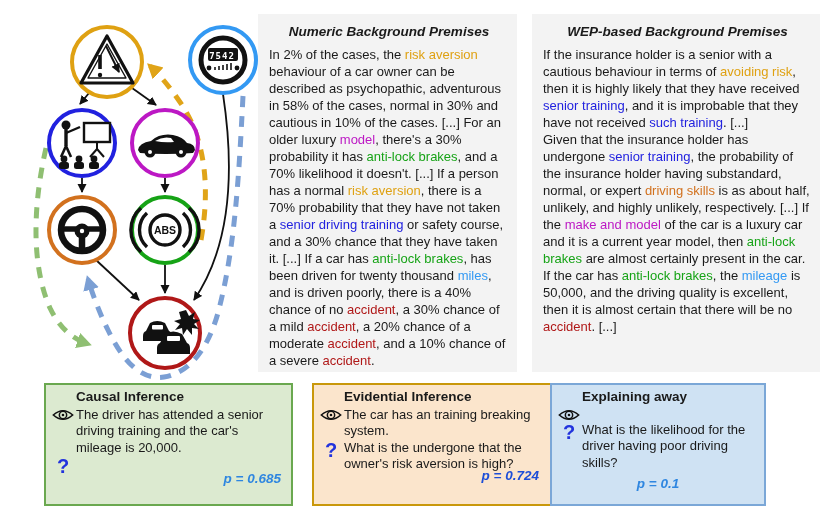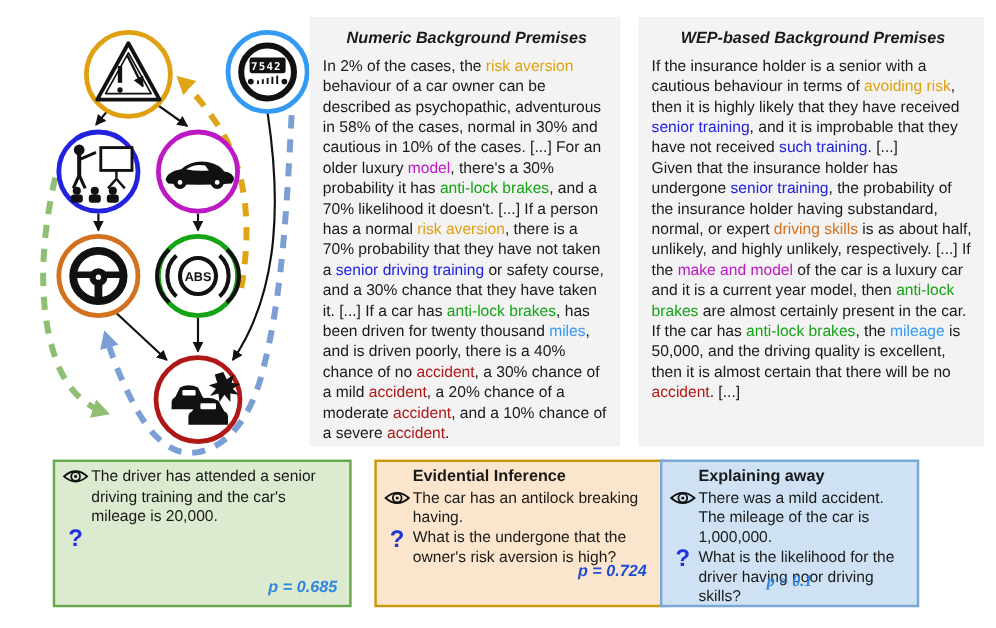--- a/index.html
+++ b/index.html
@@ -11,23 +11,23 @@
   .panel-body{font-size:13px;line-height:17px;}
   
   .qbox{position:absolute;top:383px;height:123px;box-sizing:border-box;border:2.5px solid;
         padding:4px 6px 4px 4px;font-size:13px;line-height:16.5px;}
   .qbox-title{font-weight:bold;font-size:13.5px;margin:0 0 1px 26px;}
   .qrow{display:flex;align-items:flex-start;}
   .qrow .icell{flex:0 0 26px;display:flex;justify-content:center;padding-top:1px;}
   .qrow .tcell{flex:1 1 auto;white-space:pre-line;}
   .qmark{font-size:20px;font-weight:bold;line-height:18px;font-family:"Liberation Sans",sans-serif;}
   .pval{position:absolute;font-size:13.5px;font-style:italic;font-weight:600;}
-  .pval.green{right:10px;bottom:7px;text-align:right;}
+  .pval.green{right:10px;bottom:17px;text-align:right;}
   .pval.orange{right:14px;bottom:20px;}
-  .pval.blue{left:0;right:0;bottom:12px;text-align:center;font-family:Liberation Serif, serif;}
+  .pval.blue{left:0;right:0;bottom:12px;text-align:center;}
   
   .net{position:absolute;left:0;top:0;}
 </style>
 </head>
 <body>
 
 <div class="canvas">
 
   <svg class="net" width="260" height="385" viewBox="0 0 260 385">
     <defs>
@@ -160,20 +160,21 @@
     <div class="panel-title">Numeric Background Premises</div>
     <div class="panel-body"><span>In 2% of the cases, the </span><span style="color: rgb(223, 161, 18);">risk aversion</span><span> behaviour of a car owner can be described as psychopathic, adventurous in 58% of the cases, normal in 30% and cautious in 10% of the cases. [...] For an older luxury </span><span style="color: rgb(188, 24, 196);">model</span><span>, there's a 30% probability it has </span><span style="color: rgb(22, 163, 22);">anti-lock brakes</span><span>, and a 70% likelihood it doesn't. [...] If a person has a normal </span><span style="color: rgb(223, 161, 18);">risk aversion</span><span>, there is a 70% probability that they have not taken a </span><span style="color: rgb(33, 33, 223);">senior driving training</span><span> or safety course, and a 30% chance that they have taken it. [...] If a car has </span><span style="color: rgb(22, 163, 22);">anti-lock brakes</span><span>, has been driven for twenty thousand </span><span style="color: rgb(51, 153, 243);">miles</span><span>, and is driven poorly, there is a 40% chance of no </span><span style="color: rgb(176, 24, 24);">accident</span><span>, a 30% chance of a mild </span><span style="color: rgb(176, 24, 24);">accident</span><span>, a 20% chance of a moderate </span><span style="color: rgb(176, 24, 24);">accident</span><span>, and a 10% chance of a severe </span><span style="color: rgb(176, 24, 24);">accident</span><span>.</span></div>
   </div>
 
   <div class="panel" style="left: 532px; width: 288px; background-color: rgb(243, 243, 243);">
     <div class="panel-title">WEP-based Background Premises</div>
     <div class="panel-body"><span>If the insurance holder is a senior with a cautious behaviour in terms of </span><span style="color: rgb(223, 161, 18);">avoiding risk</span><span>, then it is highly likely that they have received </span><span style="color: rgb(33, 33, 223);">senior training</span><span>, and it is improbable that they have not received </span><span style="color: rgb(33, 33, 223);">such training</span><span>. [...]</span><br><span>Given that the insurance holder has undergone </span><span style="color: rgb(33, 33, 223);">senior training</span><span>, the probability of the insurance holder having substandard, normal, or expert </span><span style="color: rgb(210, 113, 30);">driving skills</span><span> is as about half, unlikely, and highly unlikely, respectively. [...] If the </span><span style="color: rgb(188, 24, 196);">make and model</span><span> of the car is a luxury car and it is a current year model, then </span><span style="color: rgb(22, 163, 22);">anti-lock brakes</span><span> are almost certainly present in the car. If the car has </span><span style="color: rgb(22, 163, 22);">anti-lock brakes</span><span>, the </span><span style="color: rgb(51, 153, 243);">mileage</span><span> is 50,000, and the driving quality is excellent, then it is almost certain that there will be no </span><span style="color: rgb(176, 24, 24);">accident</span><span>. [...]</span></div>
   </div>
 
   <div class="qbox" style="left: 44px; width: 249px; background-color: rgb(220, 234, 208); border-color: rgb(106, 168, 79);">
+    <div class="qbox-title">Causal Inference</div>
     <div class="qrow">
       <span class="icell">
         <svg width="22" height="14" viewBox="0 0 20 13">
           <path d="M1,6.5 Q10,-1.5 19,6.5 Q10,14.5 1,6.5 Z" fill="none" stroke="#111" stroke-width="1.4"></path>
           <circle cx="10" cy="6.5" r="3.4" fill="none" stroke="#111" stroke-width="1.4"></circle>
           <circle cx="10" cy="6.5" r="1.2" fill="#111"></circle>
         </svg>
       </span>
       <span class="tcell">The driver has attended a senior driving training and the car's mileage is 20,000.</span>
     </div>
@@ -186,41 +187,39 @@
   <div class="qbox" style="left: 312px; width: 243px; background-color: rgb(251, 229, 204); border-color: rgb(201, 152, 11);">
     <div class="qbox-title">Evidential Inference</div>
     <div class="qrow">
       <span class="icell">
         <svg width="22" height="14" viewBox="0 0 20 13">
           <path d="M1,6.5 Q10,-1.5 19,6.5 Q10,14.5 1,6.5 Z" fill="none" stroke="#111" stroke-width="1.4"></path>
           <circle cx="10" cy="6.5" r="3.4" fill="none" stroke="#111" stroke-width="1.4"></circle>
           <circle cx="10" cy="6.5" r="1.2" fill="#111"></circle>
         </svg>
       </span>
-      <span class="tcell">The car has an antilock breaking having.</span>
+      <span class="tcell">The car has an training breaking system.</span>
     </div>
     <div class="qrow">
       <span class="icell qmark" style="color: rgb(34, 51, 221);">?</span>
       <span class="tcell">What is the undergone that the owner's risk aversion is high?</span>
     </div>
     <span class="pval orange" style="color: #1d4ed8; font-style: italic;">p = 0.724</span>
   </div>
 
   <div class="qbox" style="left: 550px; width: 216px; background-color: rgb(207, 226, 243); border-color: rgb(123, 167, 215);">
     <div class="qbox-title">Explaining away</div>
     <div class="qrow">
       <span class="icell">
         <svg width="22" height="14" viewBox="0 0 20 13">
           <path d="M1,6.5 Q10,-1.5 19,6.5 Q10,14.5 1,6.5 Z" fill="none" stroke="#111" stroke-width="1.4"></path>
           <circle cx="10" cy="6.5" r="3.4" fill="none" stroke="#111" stroke-width="1.4"></circle>
           <circle cx="10" cy="6.5" r="1.2" fill="#111"></circle>
         </svg>
       </span>
-      <span class="tcell">There was a mild accident.
-The mileage of the car is 1,000,000.</span>
     </div>
     <div class="qrow">
       <span class="icell qmark" style="color: rgb(34, 51, 221);">?</span>
       <span class="tcell">What is the likelihood for the driver having poor driving skills?</span>
     </div>
     <span class="pval blue" style="color: rgb(46, 134, 224);">p = 0.1</span>
   </div>
 
 </div>
 

